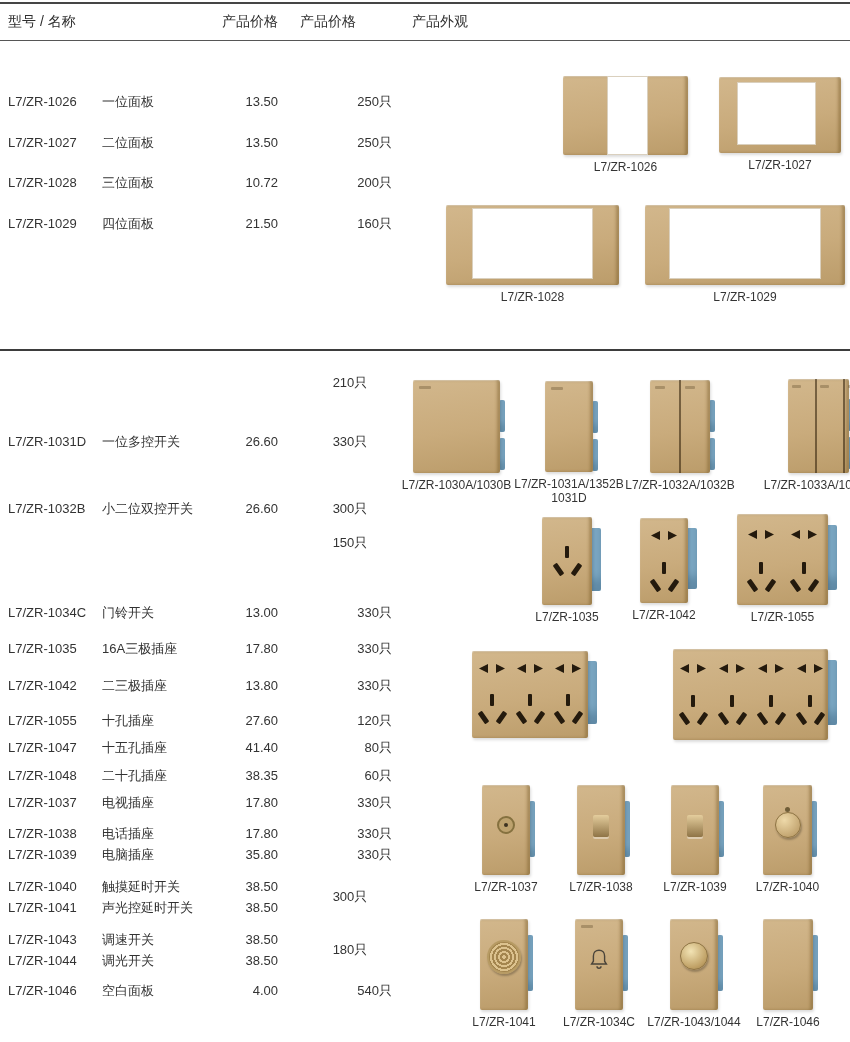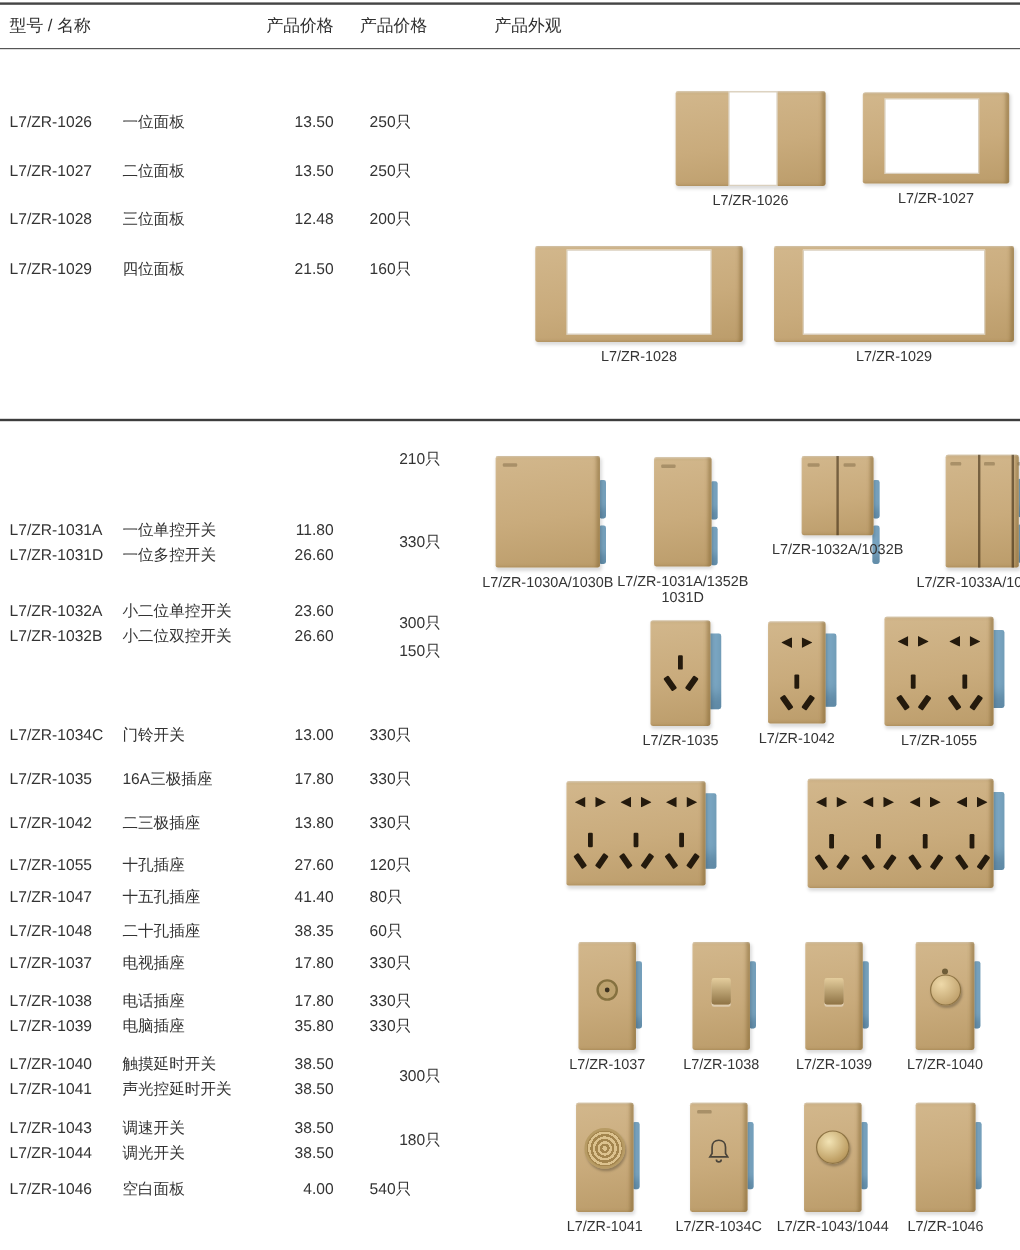--- a/index.html
+++ b/index.html
@@ -27,21 +27,21 @@
   .h3{left:412px}
 
   
   .tgroup{position:absolute;left:0;width:402px}
   .trow{position:relative;height:21px;line-height:21px;font-size:13px;white-space:nowrap}
   .s1 .trow{height:40.5px;line-height:40.5px}
   .cell{position:absolute;top:0}
   .c-model{left:8px}
   .c-name{left:102px}
   .c-price{left:200px;width:78px;text-align:right}
-  .c-qty{left:308px;width:84px;text-align:left}
+  .c-qty{left:308px;width:84px;text-align:right}
   .g-qty{position:absolute;left:308px;width:84px;text-align:center;top:50%;transform:translateY(-50%);font-size:13px;line-height:14px}
   .s1{top:82px}
   .g0{top:383px}.g1{top:431px}.g2{top:498px}.g3{top:543px}.g4{top:602px}
   .g5{top:638px}.g6{top:675px}.g7{top:710px}.g8{top:737px}.g9{top:765px}
   .g10{top:792px}.g11{top:823px}.g12{top:876px}.g13{top:929px}.g14{top:980px}
 
   
   .fig{position:absolute}
   .panel{position:absolute;inset:0;border-radius:2px;z-index:1;
     background:linear-gradient(172deg,var(--gold-hi) 0%,var(--gold) 55%,#bb9c6a 100%);
@@ -71,21 +71,21 @@
   .f1027{left:719px;top:77px;width:122px;height:76px}
   .f1027 .win{left:18px;top:5px;right:25px;bottom:8px}
   .f1028{left:446px;top:205px;width:173px;height:80px}
   .f1028 .win{left:26px;top:3px;right:26px;bottom:6px}
   .f1029{left:645px;top:205px;width:200px;height:80px}
   .f1029 .win{left:24px;top:3px;right:24px;bottom:6px}
 
   
   .f1030{left:413px;top:380px;width:87px;height:93px}
   .f1031{left:545px;top:381px;width:48px;height:91px}
-  .f1032{left:668px;top:380px;width:60px;height:66px}
+  .f1032{left:650px;top:380px;width:60px;height:93px}
   .f1033{left:788px;top:379px;width:61px;height:94px}
 
   
   .f1035{left:542px;top:517px;width:50px;height:88px}
   .f1042{left:640px;top:518px;width:48px;height:85px}
   .f1055{left:737px;top:514px;width:91px;height:91px}
 
   
   .f1047{left:472px;top:651px;width:116px;height:87px}
   .f1048{left:673px;top:649px;width:155px;height:91px}
@@ -138,53 +138,43 @@
     </div>
     <div class="trow">
       <span class="cell c-model">L7/ZR-1027</span>
       <span class="cell c-name">二位面板</span>
       <span class="cell c-price">13.50</span>
       <span class="cell c-qty">250只</span>
     </div>
     <div class="trow">
       <span class="cell c-model">L7/ZR-1028</span>
       <span class="cell c-name">三位面板</span>
-      <span class="cell c-price">12.48</span>
+      <span class="cell c-price">10.72</span>
       <span class="cell c-qty">200只</span>
     </div>
     <div class="trow">
       <span class="cell c-model">L7/ZR-1029</span>
       <span class="cell c-name">四位面板</span>
       <span class="cell c-price">21.50</span>
       <span class="cell c-qty">160只</span>
     </div>
   </div>
 
 <div class="tgroup g0">
     <span class="g-qty">210只</span>
   </div>
 <div class="tgroup g1">
     <div class="trow">
-      <span class="cell c-model">L7/ZR-1031A</span>
-      <span class="cell c-name">一位单控开关</span>
-      <span class="cell c-price">11.80</span>
-    </div>
-    <div class="trow">
       <span class="cell c-model">L7/ZR-1031D</span>
       <span class="cell c-name">一位多控开关</span>
       <span class="cell c-price">26.60</span>
     </div>
     <span class="g-qty">330只</span>
   </div>
 <div class="tgroup g2">
-    <div class="trow">
-      <span class="cell c-model">L7/ZR-1032A</span>
-      <span class="cell c-name">小二位单控开关</span>
-      <span class="cell c-price">23.60</span>
-    </div>
     <div class="trow">
       <span class="cell c-model">L7/ZR-1032B</span>
       <span class="cell c-name">小二位双控开关</span>
       <span class="cell c-price">26.60</span>
     </div>
     <span class="g-qty">300只</span>
   </div>
 <div class="tgroup g3">
     <span class="g-qty">150只</span>
   </div>

